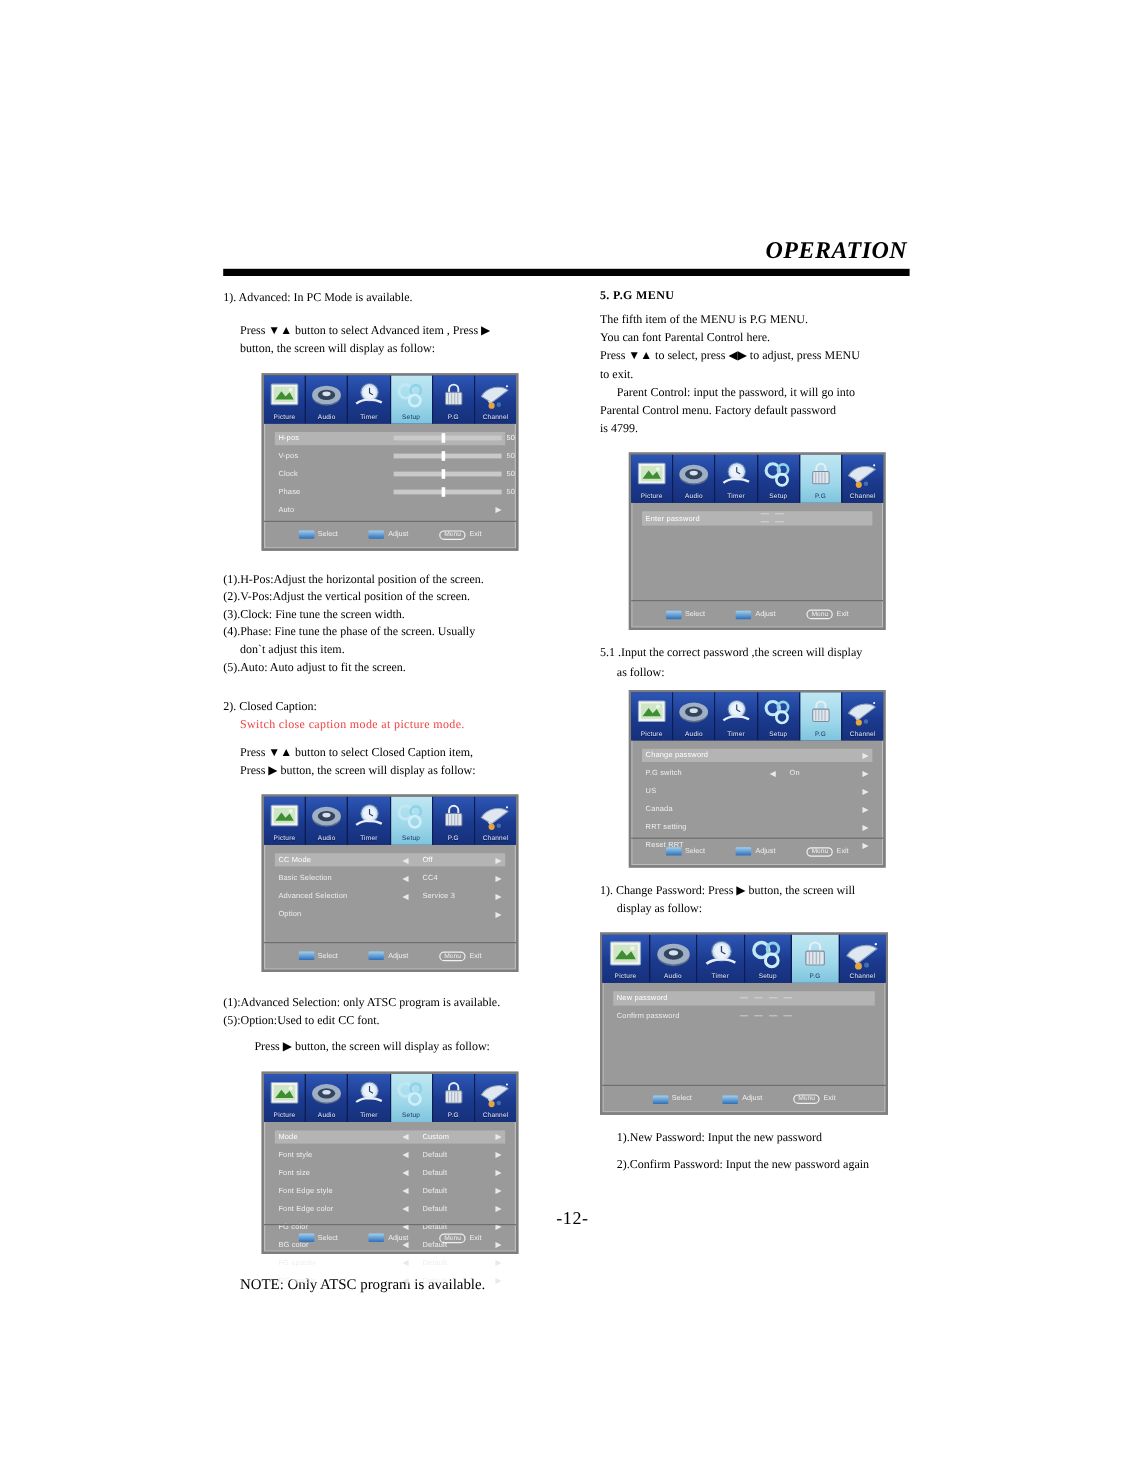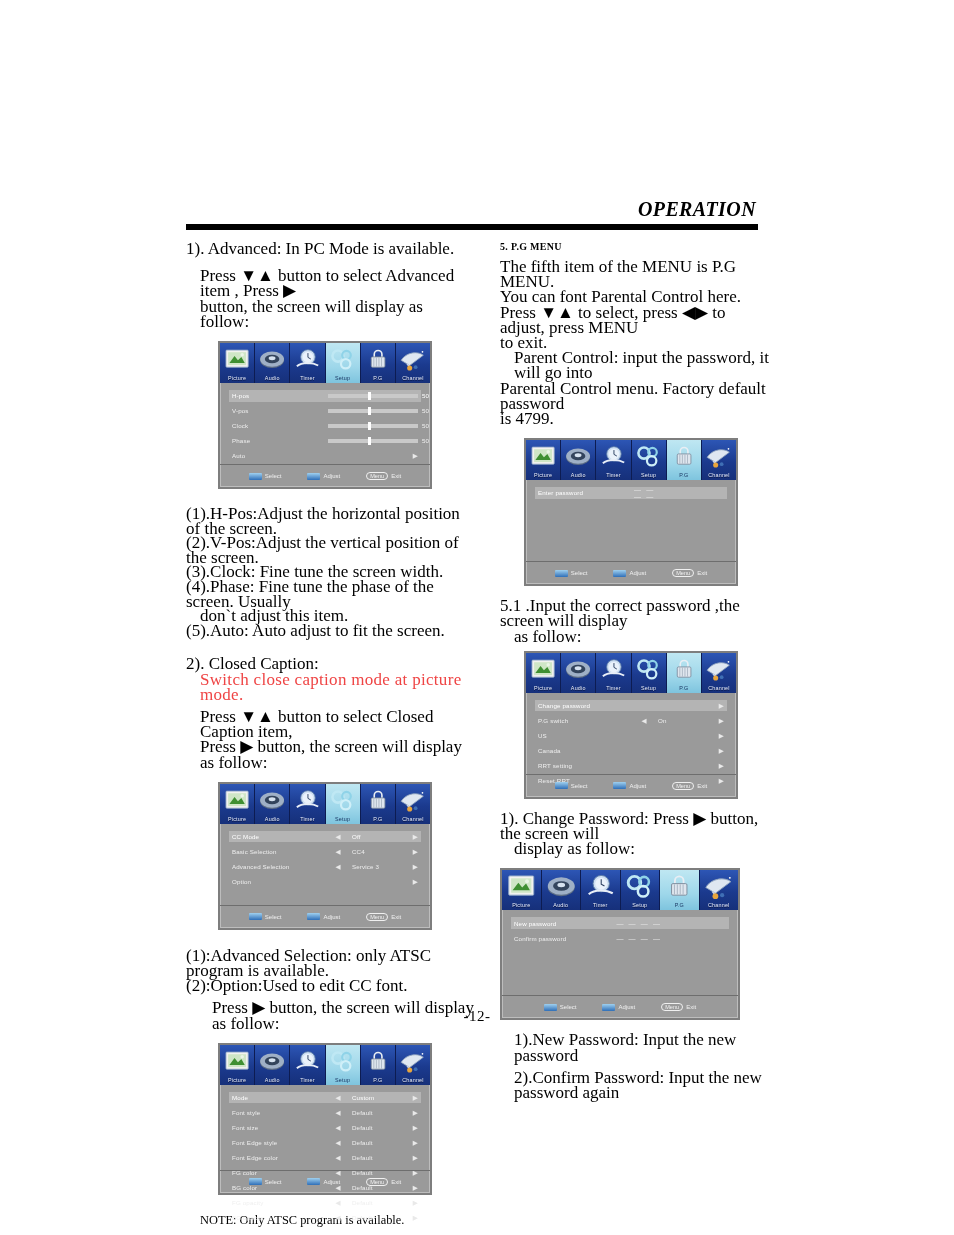--- a/index.html
+++ b/index.html
@@ -16,21 +16,21 @@
   .hdr-title{
     text-align:right;font-style:italic;font-weight:bold;
     font-size:20px;letter-spacing:.4px;padding-right:2px;
   }
   .hdr-rule{margin-top:3px;height:6px;background:#000;}
 
   
   .col-left{position:absolute;left:186px;top:241px;width:290px;}
   .col-right{position:absolute;left:500px;top:241px;width:272px;}
 
-  .p{font-size:17px;line-height:15.2px;margin:0;}
+  .p{font-size:10px;line-height:15.2px;margin:0;}
   .p.tight{line-height:14.6px;}
   .indent{padding-left:14px;}
   .indent2{padding-left:26px;}
   .gap-s{height:7px;}
   .gap-m{height:12px;}
   .gap-l{height:18px;}
   .red{color:#ef4444;letter-spacing:.3px;}
   .sec-title{font-weight:bold;font-size:10px;letter-spacing:.3px;margin:0;}
   .note{font-size:12.4px;}
 
@@ -380,21 +380,21 @@
             <div class="foot-item">
               <span class="menukey">Menu</span>
               <span>Exit</span>
             </div>
           </div>
         </div>
     </div>
 
     <div class="gap-l"></div>
     <p class="p">(1):Advanced Selection: only ATSC program is available.</p>
-    <p class="p">(2):Option:Used  to edit  CC font.</p>
+    <p class="p">(5):Option:Used  to edit  CC font.</p>
     <div class="gap-s"></div>
     <p class="p indent2">Press  ▶ button, the screen will  display as follow:</p>
     <div class="gap-m"></div>
 
     <div style="padding-left:32px;">
       <div class="osd" id="osd-cc-font" style="width:214px;height:152px;">
           <div class="osd-tabs">
             <div class="tab">
               <div class="tab-art">
                 <svg viewBox="0 0 40 30">

